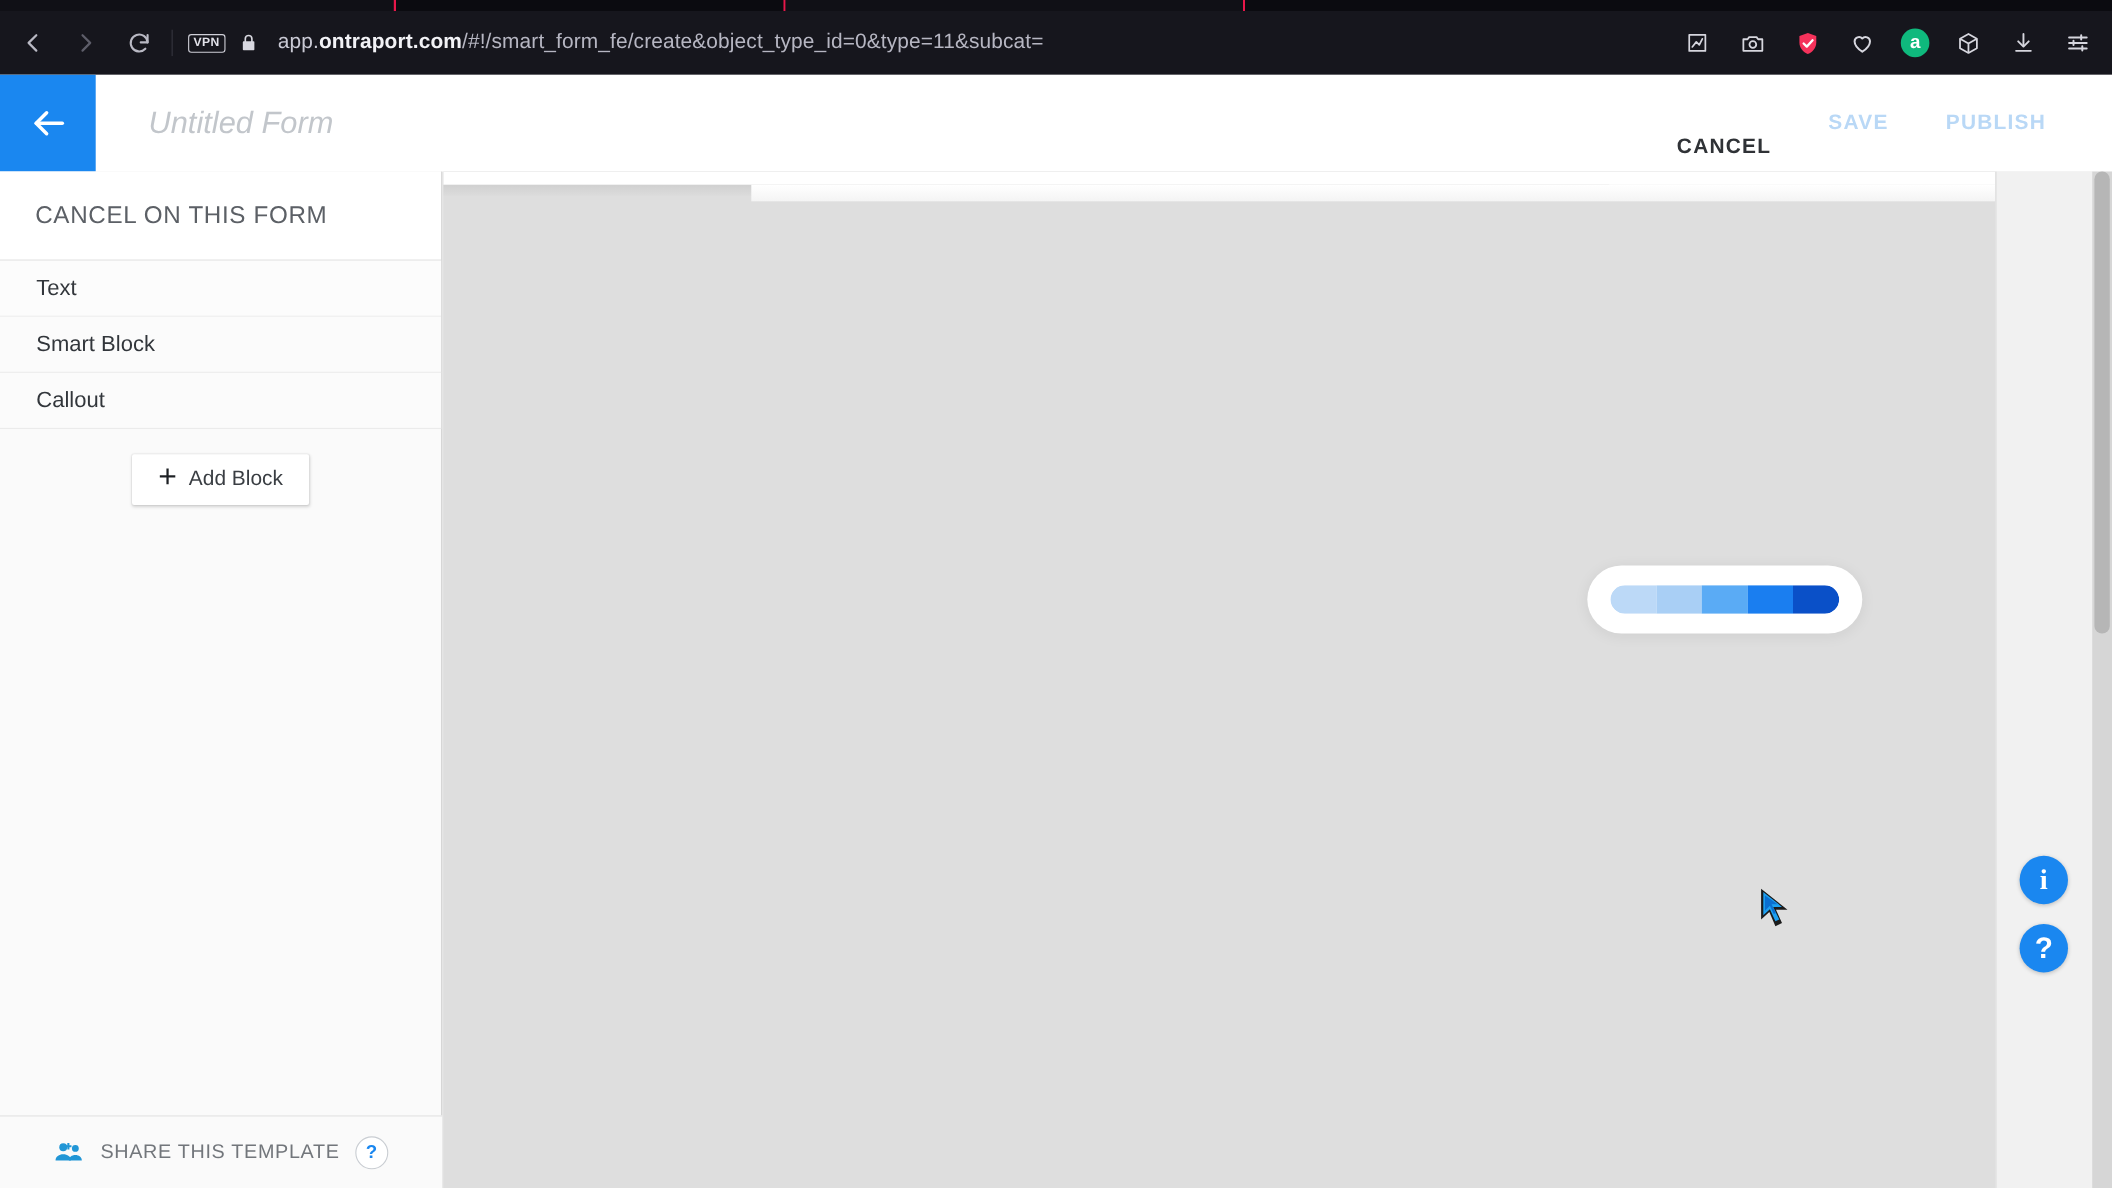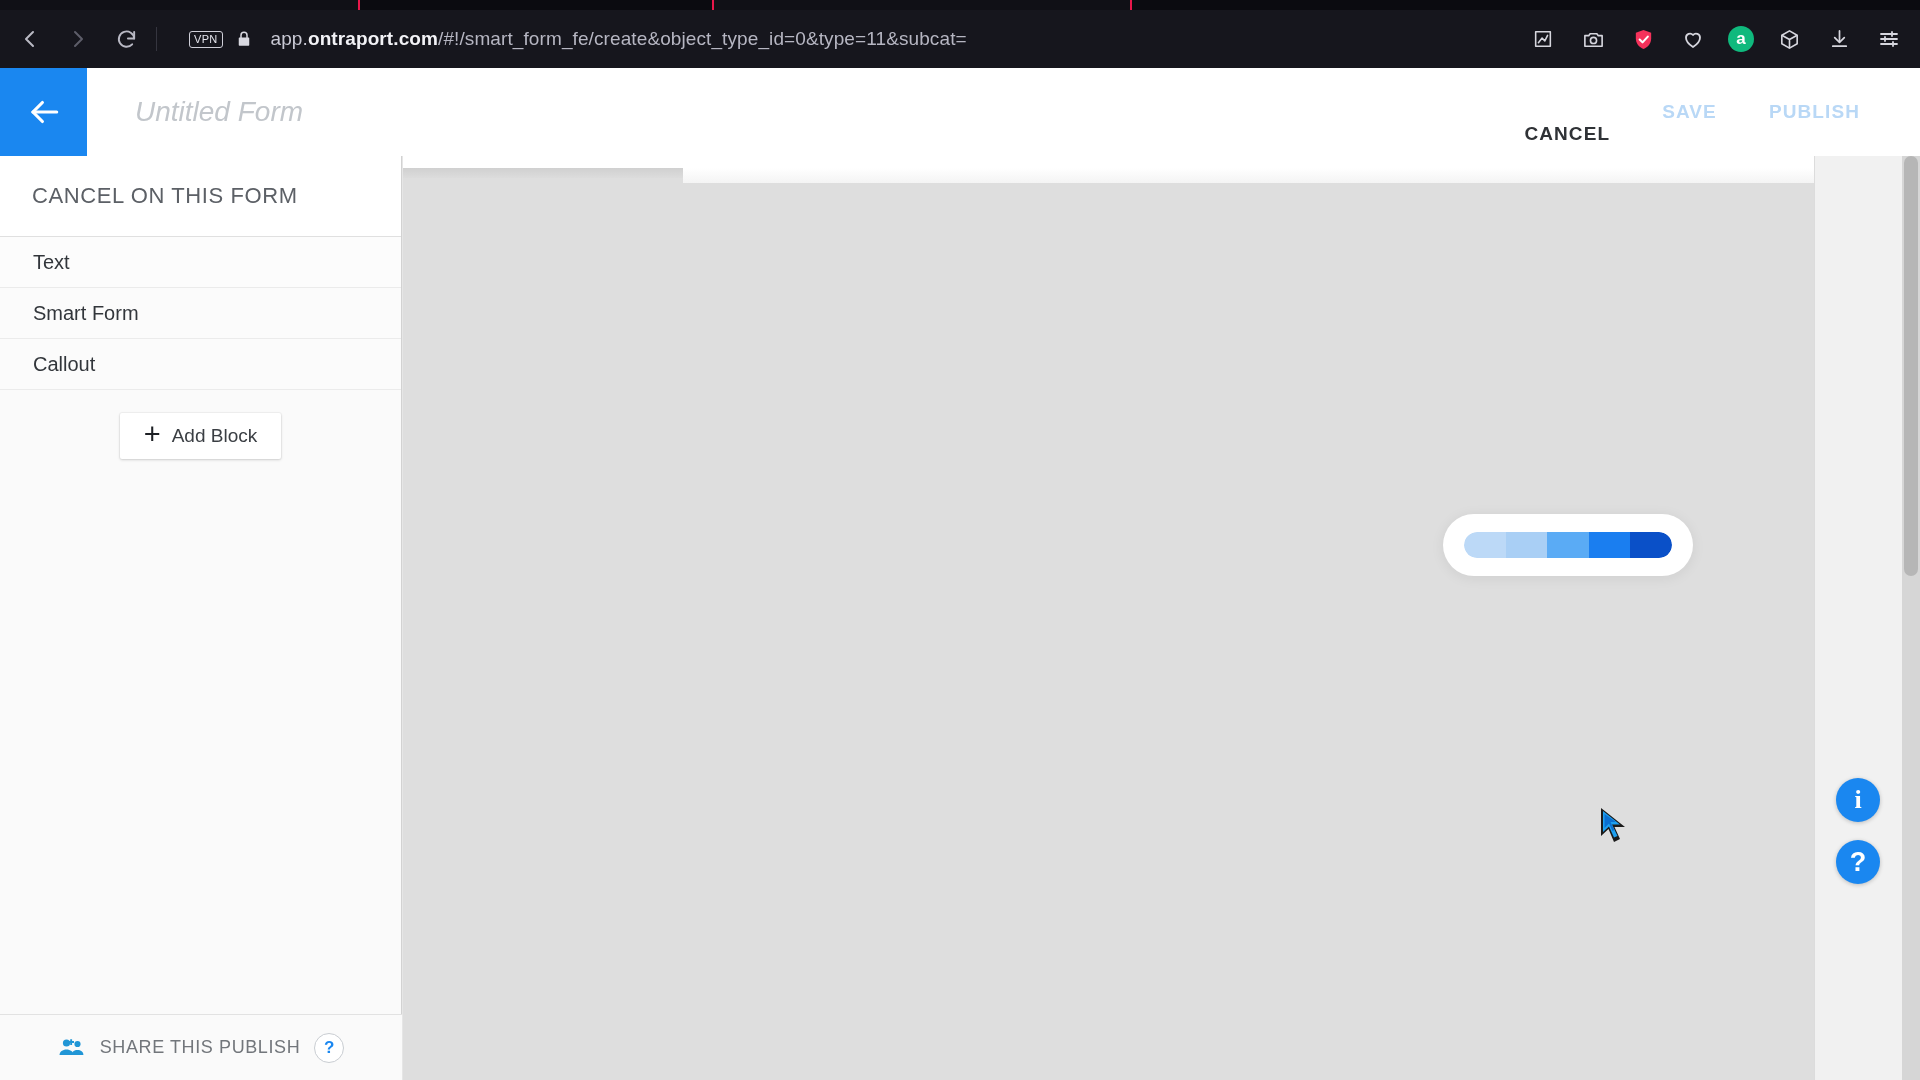--- a/index.html
+++ b/index.html
@@ -43,24 +43,24 @@
   .navbtn svg { display: block; }
   .navbtn.disabled { color: #5d5d69; }
 
   .divider-v {
     width: 1px; height: 24px; background: #35353f; margin: 0 10px;
     flex: none;
   }
   .vpn-badge {
     flex: none;
     border: 1.6px solid #cfcfd8; border-radius: 3px;
-    color: #e2e2ea; font-size: 11px; font-weight: 400;
+    color: #e2e2ea; font-size: 11px; font-weight: 700;
     padding: 1px 4px 2px; letter-spacing: .3px;
     font-family: "Liberation Sans", sans-serif;
-    margin-left: 22px;
+    margin-left: 4px;
   }
   .lock-icon { flex: none; margin-left: 12px; color: #d8d8e0; display: flex; }
   .urlbox {
     flex: 1 1 auto; margin-left: 18px; overflow: hidden; white-space: nowrap;
   }
   .url-text {
     font-size: 19px; color: #b6b6c2; letter-spacing: .1px; text-align: right;
   }
   .url-text b { color: #f2f2f6; font-weight: 700; }
   .url-text .host-pre { color: #c9c9d4; }
@@ -373,21 +373,21 @@
 
 <div id="sidebar">
 
   <div id="sidebar-title">CANCEL ON THIS FORM</div>
 
   <div id="blocks-list">
     <div class="block-item">
       <span>Text</span>
     </div>
     <div class="block-item">
-      <span>Smart Form</span>
+      <span>Smart Block</span>
     </div>
     <div class="block-item">
       <span>Callout</span>
     </div>
   </div>
 
   <div id="add-block-row">
     <button id="add-block-button">
       <span class="plus-glyph">+</span>
       <span>Add Block</span>
@@ -397,21 +397,21 @@
   <div id="share-row">
     <span style="display:flex;">
       <svg width="28" height="22" viewBox="0 0 28 22" fill="#2196d6">
         <circle cx="8.5" cy="6" r="3.6"></circle>
         <path d="M1.5 18c0-3.4 3.2-5.6 7-5.6s7 2.2 7 5.6z"></path>
         <circle cx="19.5" cy="7" r="3.1"></circle>
         <path d="M13.6 18c0-3 2.7-4.9 5.9-4.9s5.9 1.9 5.9 4.9z"></path>
         <path d="M12.2 2.2h1.9v1.9h1.9v1.9h-1.9v1.9h-1.9V6h-1.9V4.1h1.9z"></path>
       </svg>
     </span>
-    <span id="share-label">SHARE THIS PUBLISH</span>
+    <span id="share-label">SHARE THIS TEMPLATE</span>
     <span class="help-circle">?</span>
   </div>
 </div>
 
 <div id="canvas-area">
   <div id="canvas-top-strip"></div>
   <div id="canvas-block-sliver"></div>
   <div id="canvas-white-sliver"></div>
 
   <div id="loading-pill">

